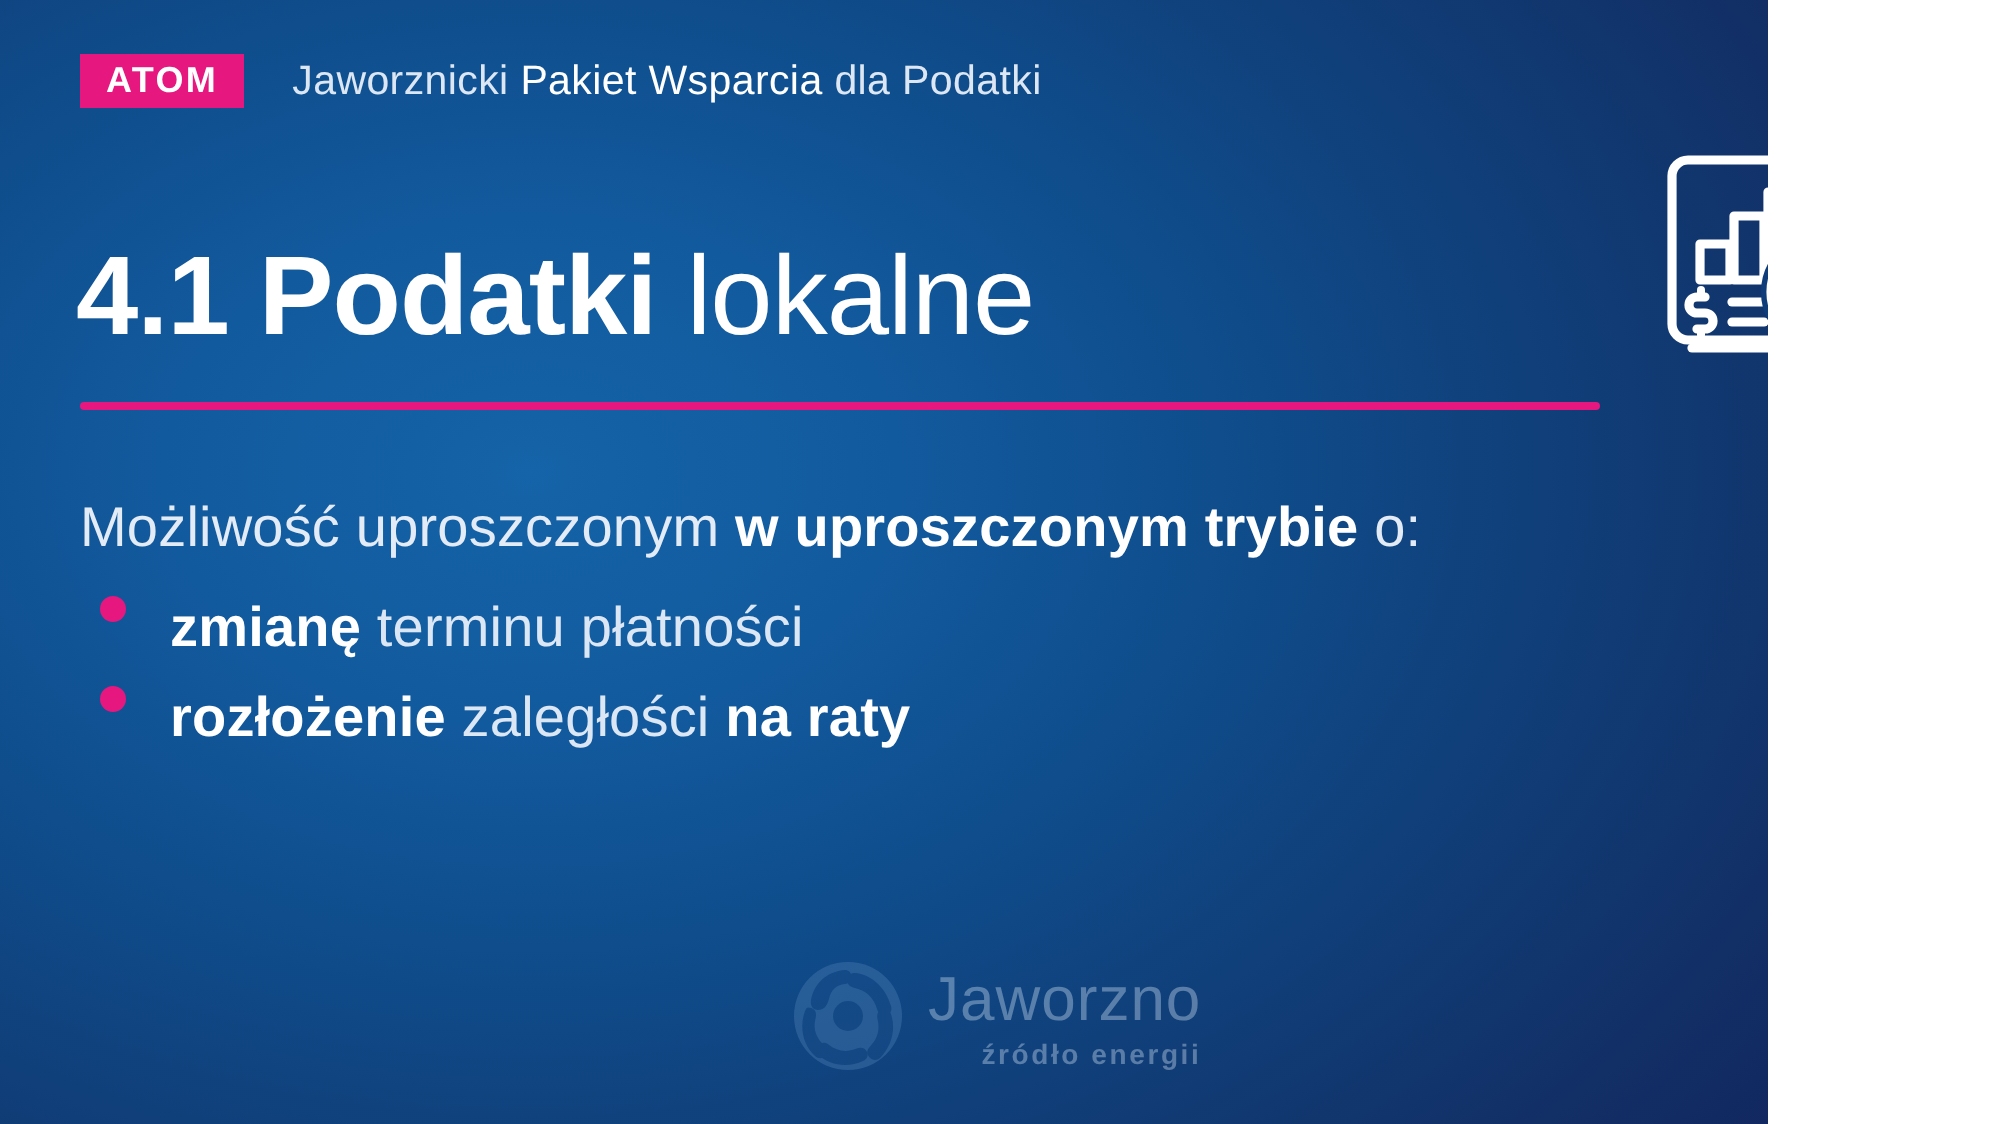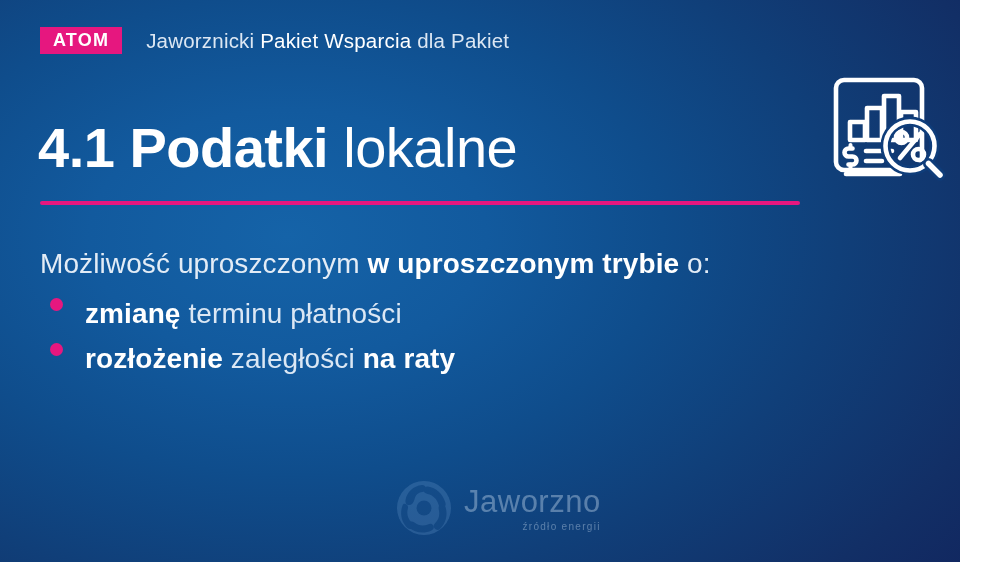--- a/index.html
+++ b/index.html
@@ -5,21 +5,21 @@
   * { margin:0; padding:0; box-sizing:border-box; }
 
   html, body {
     width:1000px; height:562px;
     overflow:hidden;
     font-family:"Liberation Sans", sans-serif;
   }
 
   #slide {
     position:relative;
-    width:960px; height:562px;
+    width:884px; height:562px;
     background:
       radial-gradient(115% 125% at 30% 42%,
         #1563a8 0%,
         #125a9e 18%,
         #0f4d8c 34%,
         #103f79 50%,
         #122f66 68%,
         #11225c 84%,
         #101d52 100%);
     overflow:hidden;
@@ -130,37 +130,37 @@
   #logo-mark { width:56px; height:56px; flex:0 0 56px; }
   #logo-text { margin-left:12px; padding-top:2px; }
   #logo-word {
     font-size:31px;
     font-weight:300;
     color:#c9dcef;
     letter-spacing:.5px;
     line-height:1;
   }
   #logo-tag {
-    font-size:10px;
-    font-weight:normal;
+    font-size:14px;
+    font-weight:bold;
     color:#c9dcef;
     letter-spacing:1.3px;
     text-align:right;
     margin-top:4px;
   }
 </style>
 </head>
 <body>
 
 <div id="slide">
 
   <div id="header">
     <span id="atom-badge">ATOM</span>
     <span id="header-title">
-      <span>Jaworznicki </span><b>Pakiet Wsparcia</b><span> dla Pakiet</span>
+      <span>Jaworznicki </span><b>Pakiet Wsparcia</b><span> dla Podatki</span>
     </span>
   </div>
 
   <div id="doc-icon">
     <svg viewBox="0 0 124 118" width="124" height="118" fill="none" stroke="#ffffff" stroke-width="4.6" stroke-linecap="round" stroke-linejoin="round">
 
       <path d="M22 14 h70 a8 8 0 0 1 8 8 v74 a8 8 0 0 1 -8 8 h-70 a8 8 0 0 1 -8 -8 v-74 a8 8 0 0 1 8 -8 z"></path>
 
       <rect x="28" y="56" width="15" height="18"></rect>
       <rect x="45" y="42" width="15" height="32"></rect>

